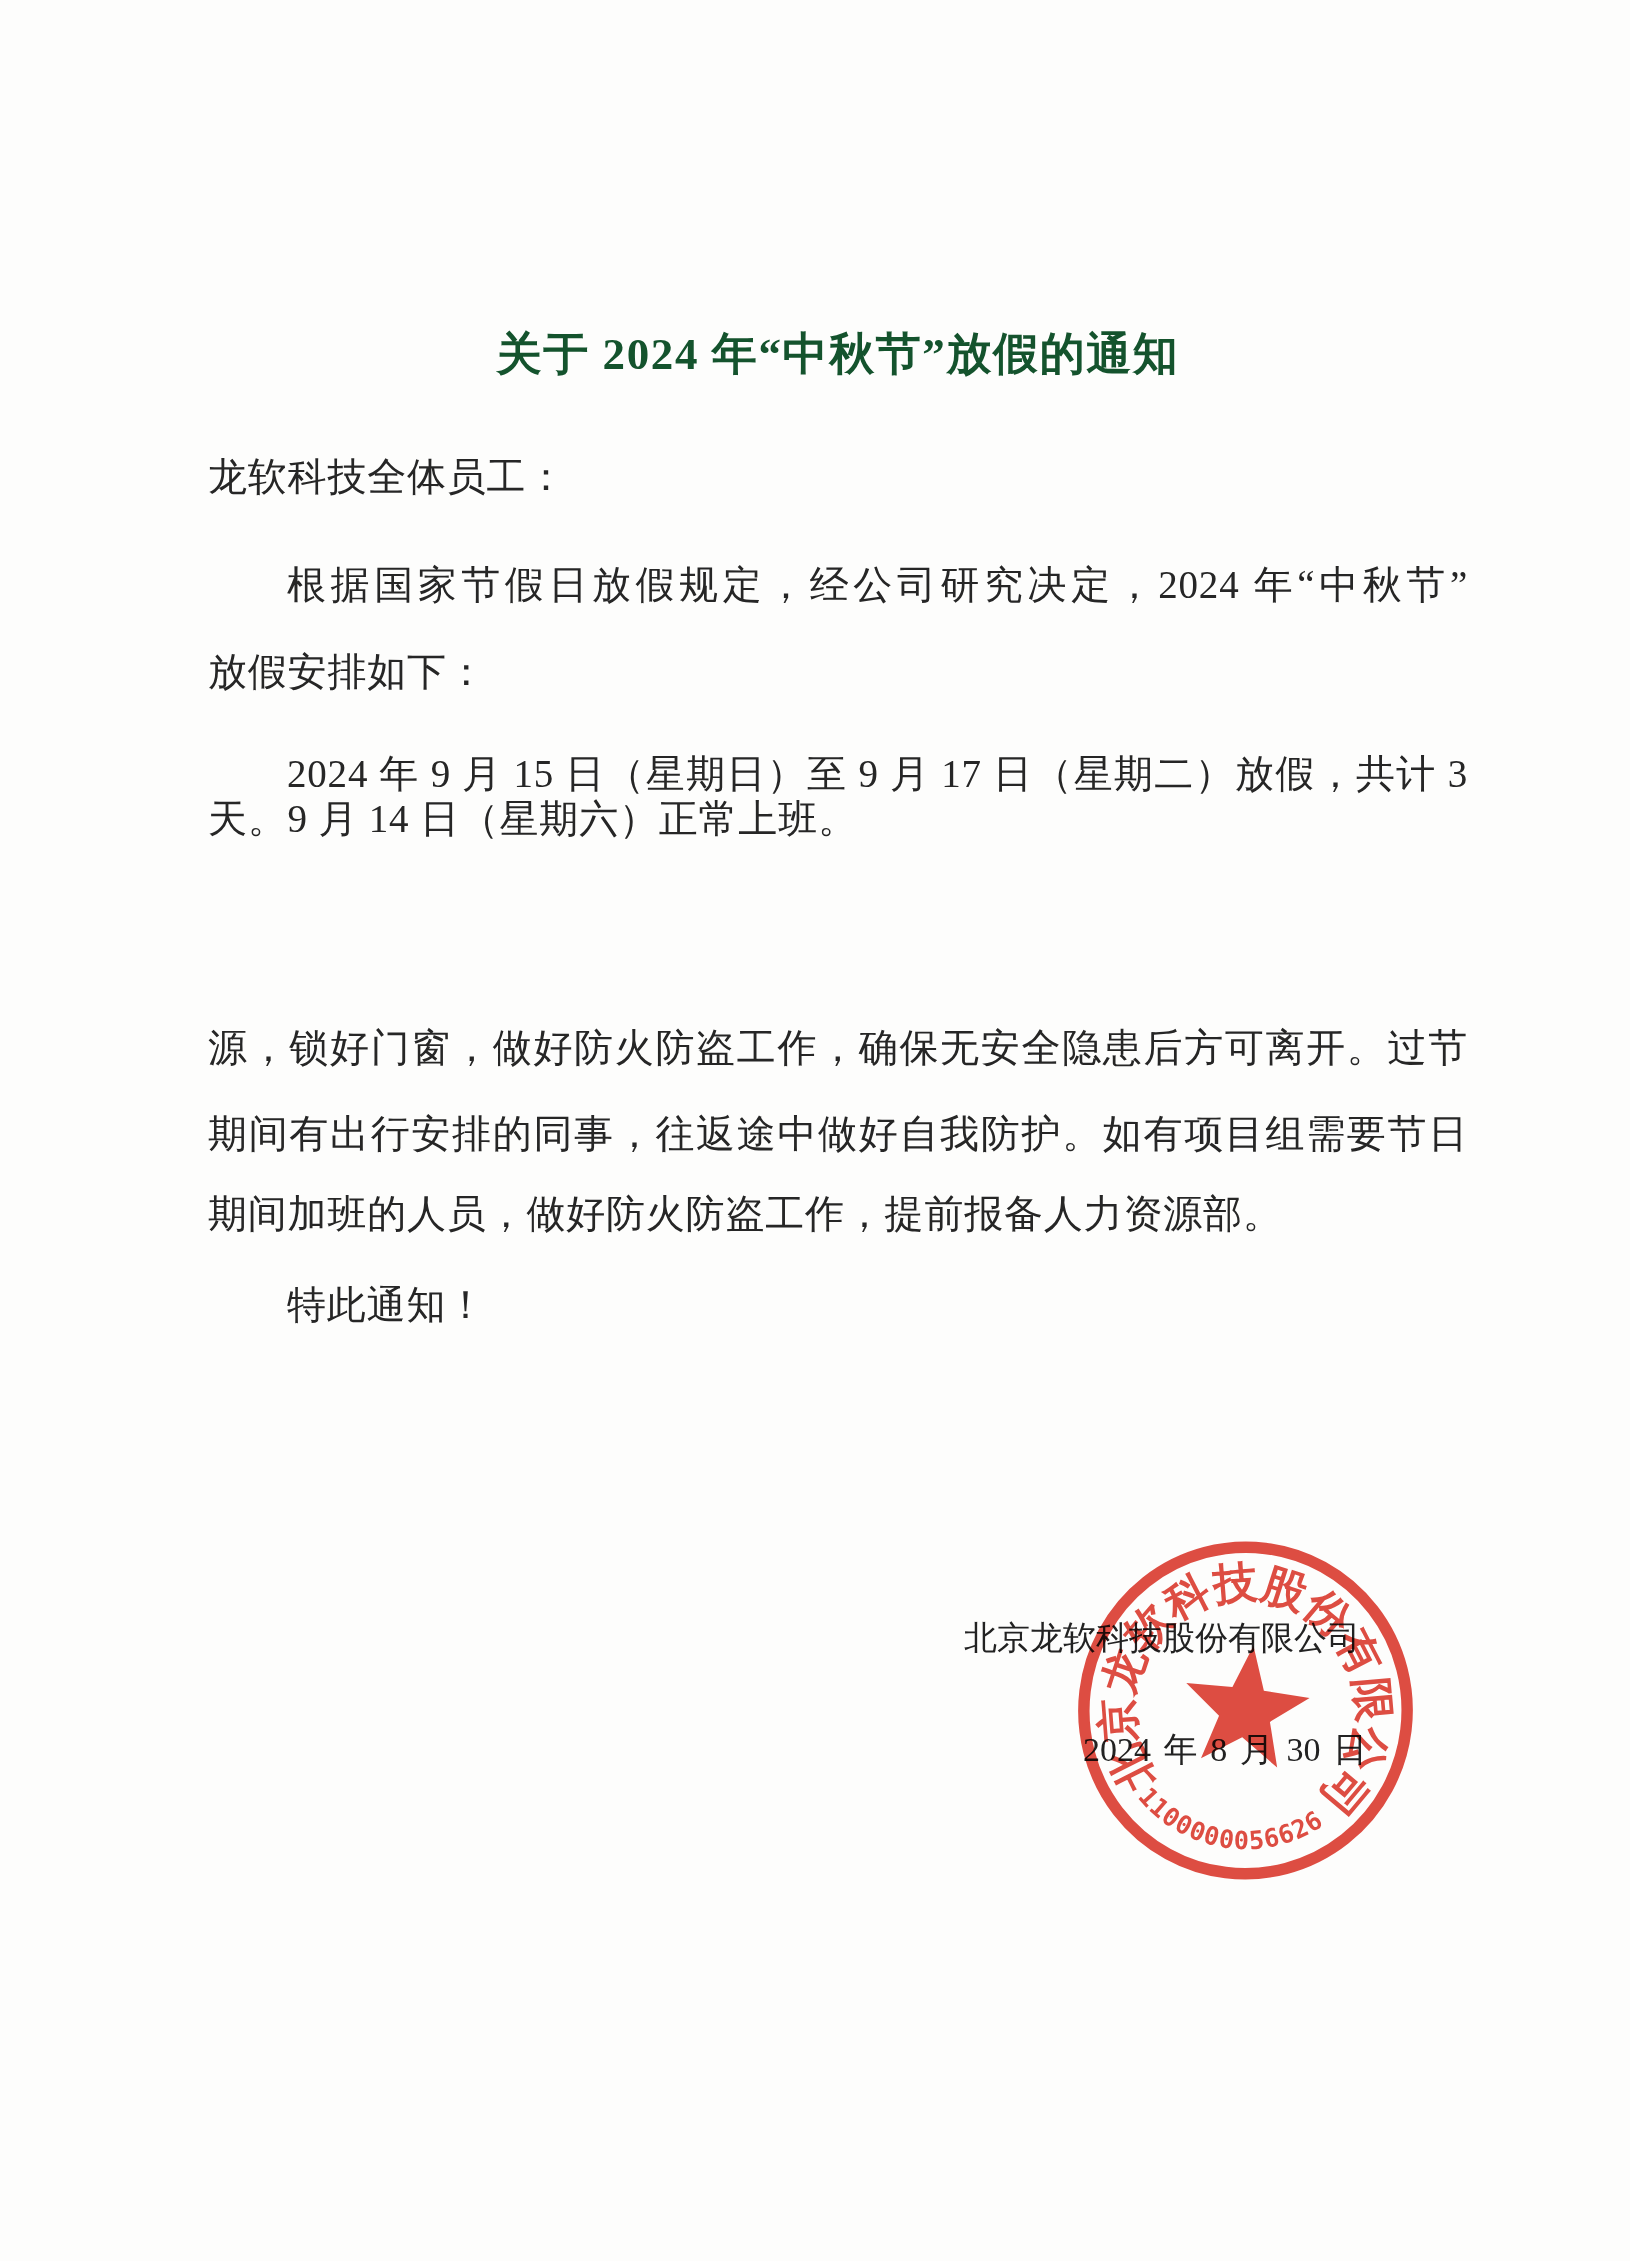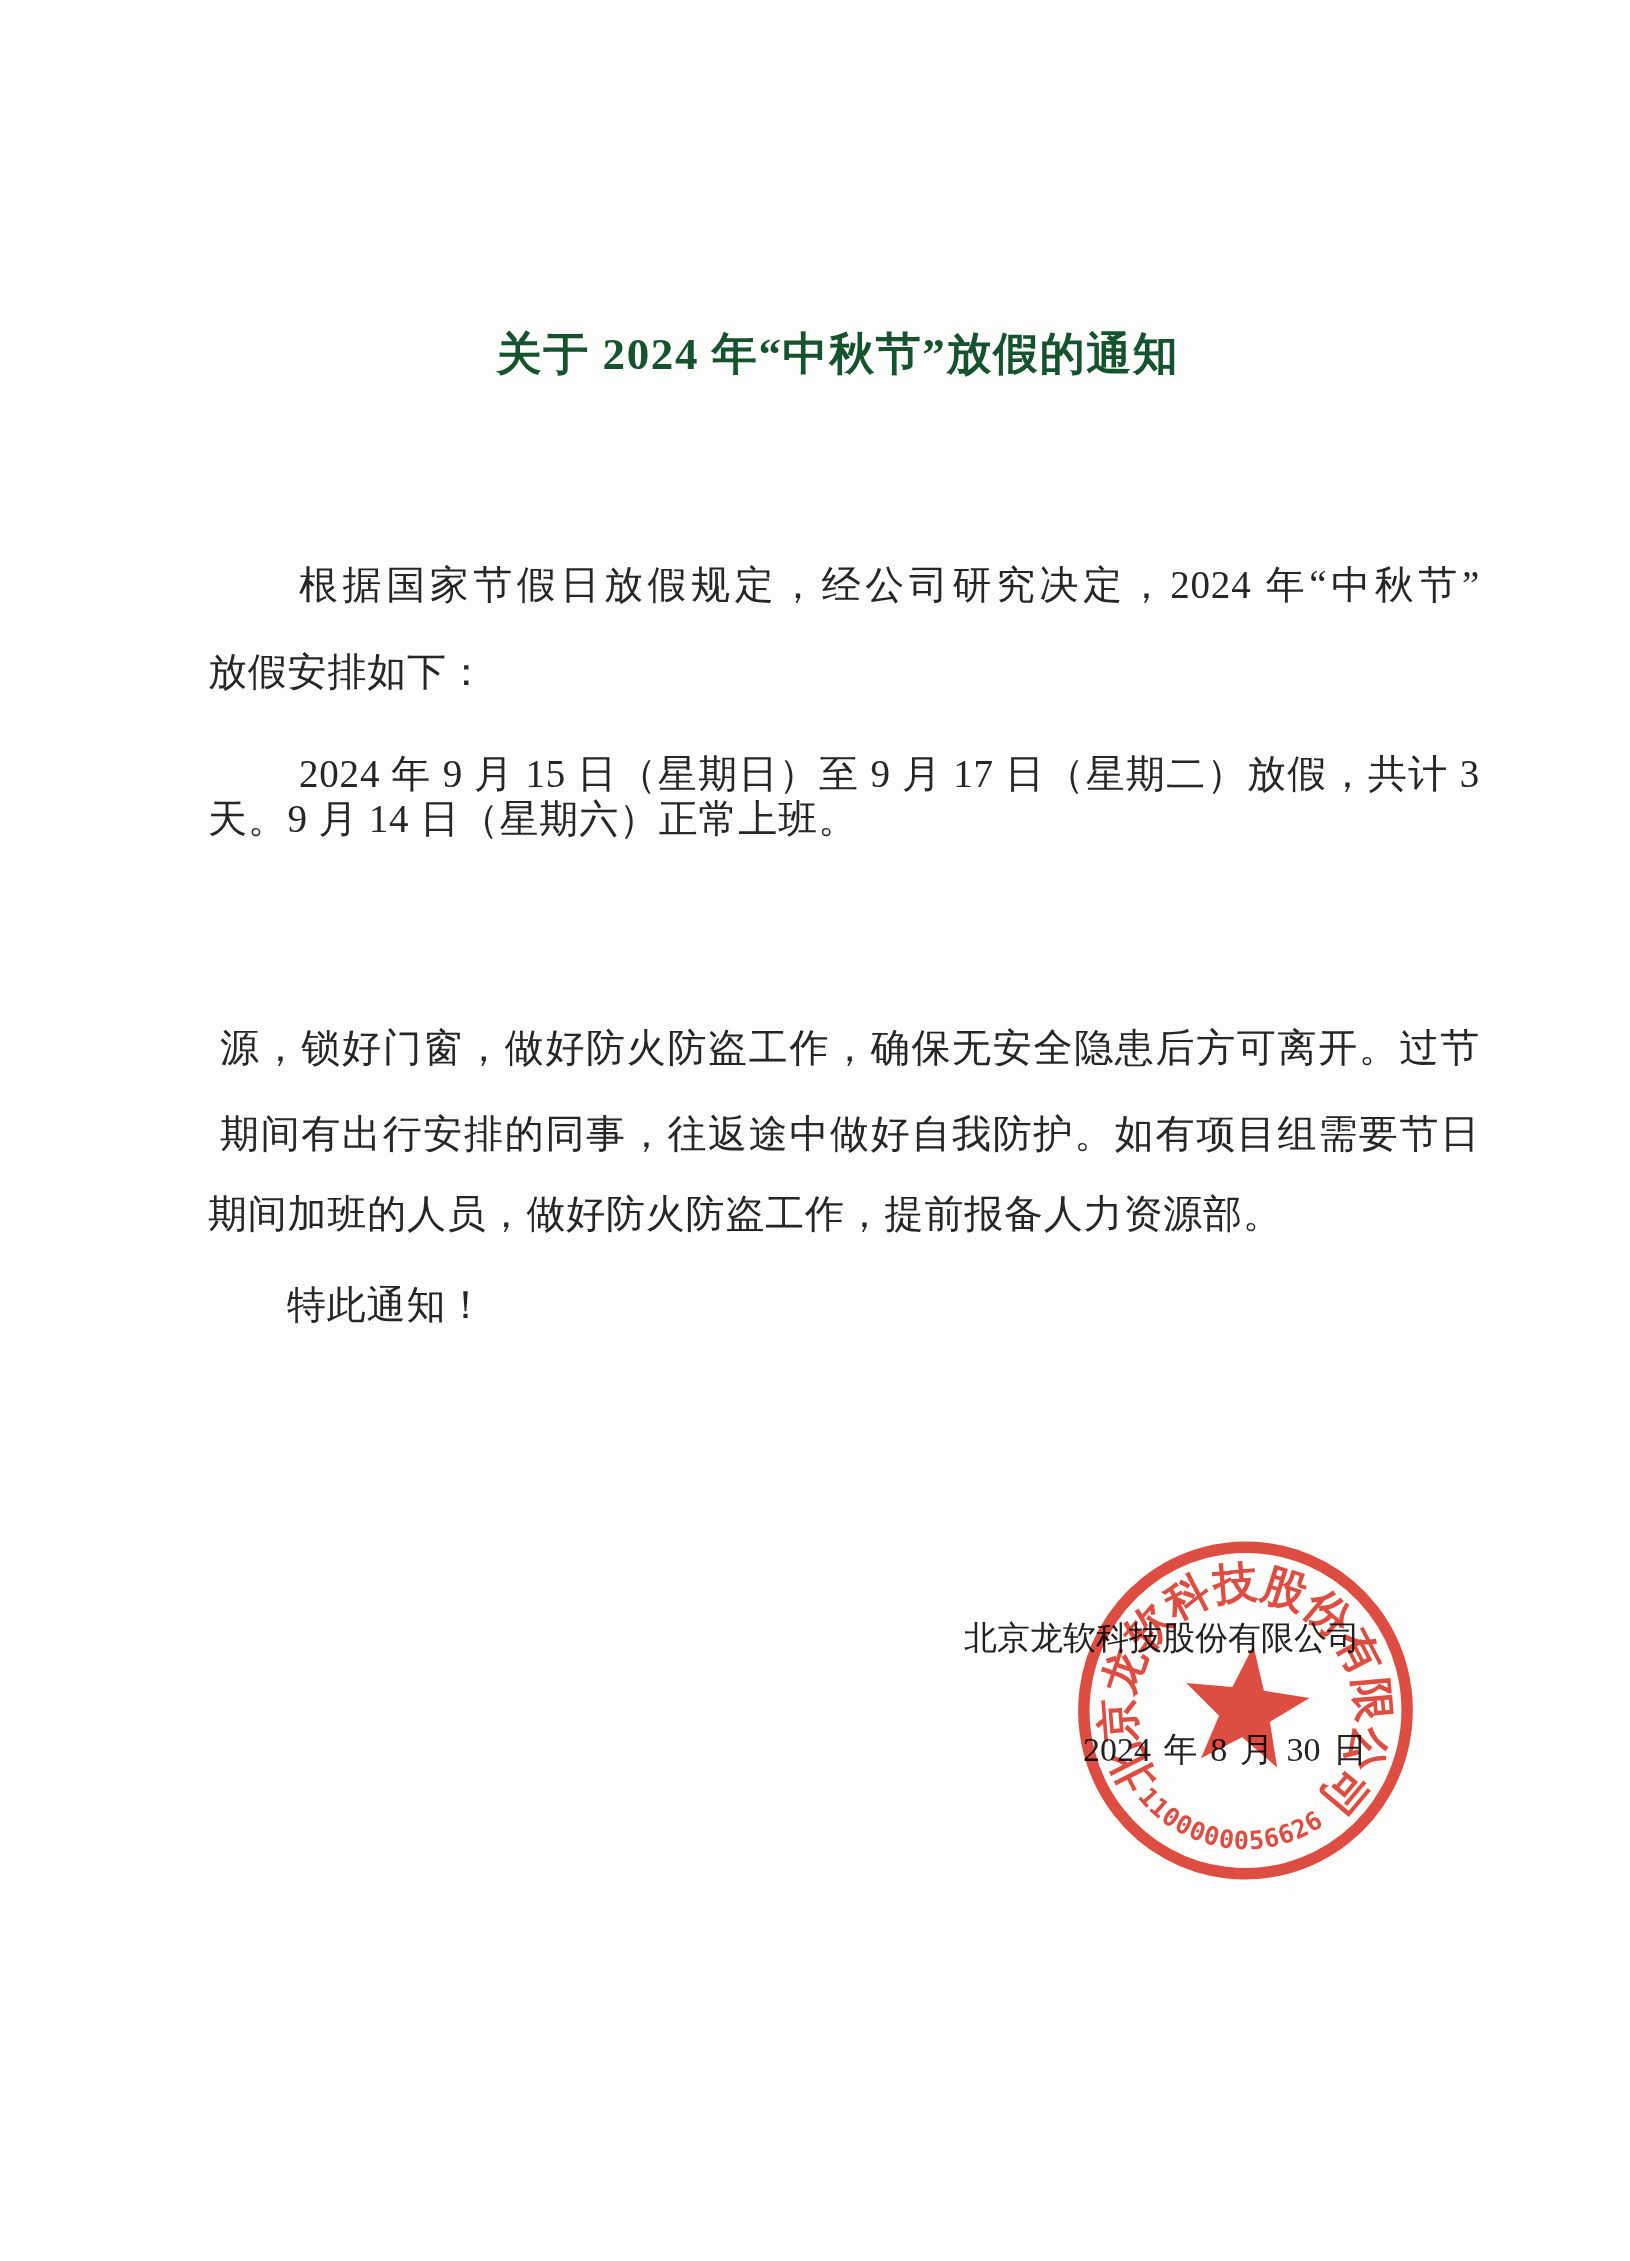--- a/index.html
+++ b/index.html
@@ -26,21 +26,20 @@
     left:208px;width:1260px;
     height:57px;line-height:57px;
     font-size:39px;
     white-space:nowrap;
     letter-spacing:0.8px;
   }
   .doc-line.justify{
     white-space:normal;
     text-align:justify;
     text-align-last:justify;
-    margin-left:12px;
   }
   .doc-line.indent{ text-indent:79px; }
   .line-0{top:448px;}
   .line-1{top:556px;}
   .line-2{top:643px;}
   .line-3{top:745px;}
   .line-4{top:790px;}
   .line-5{top:936px;}
   .line-6{top:1019px;}
   .line-7{top:1105px;}
@@ -83,20 +82,21 @@
     letter-spacing:1px;
   }
 </style>
 </head>
 <body>
 
 <div class="page">
 
   <div class="doc-title">关于 2024 年“中秋节”放假的通知</div>
 
+  <div class="doc-line line-0">龙软科技全体员工：</div>
   <div class="doc-line line-1 indent justify">根据国家节假日放假规定，经公司研究决定，2024 年“中秋节”</div>
   <div class="doc-line line-2">放假安排如下：</div>
   <div class="doc-line line-3 indent justify">2024 年 9 月 15 日（星期日）至 9 月 17 日（星期二）放假，共计 3</div>
   <div class="doc-line line-4">天。9 月 14 日（星期六）正常上班。</div>
   <div class="doc-line line-7 justify">期间有出行安排的同事，往返途中做好自我防护。如有项目组需要节日</div>
   <div class="doc-line line-6 justify">源，锁好门窗，做好防火防盗工作，确保无安全隐患后方可离开。过节</div>
   <div class="doc-line line-8">期间加班的人员，做好防火防盗工作，提前报备人力资源部。</div>
   <div class="doc-line line-9 indent">特此通知！</div>
 
   <div class="sig-company">北京龙软科技股份有限公司</div>

